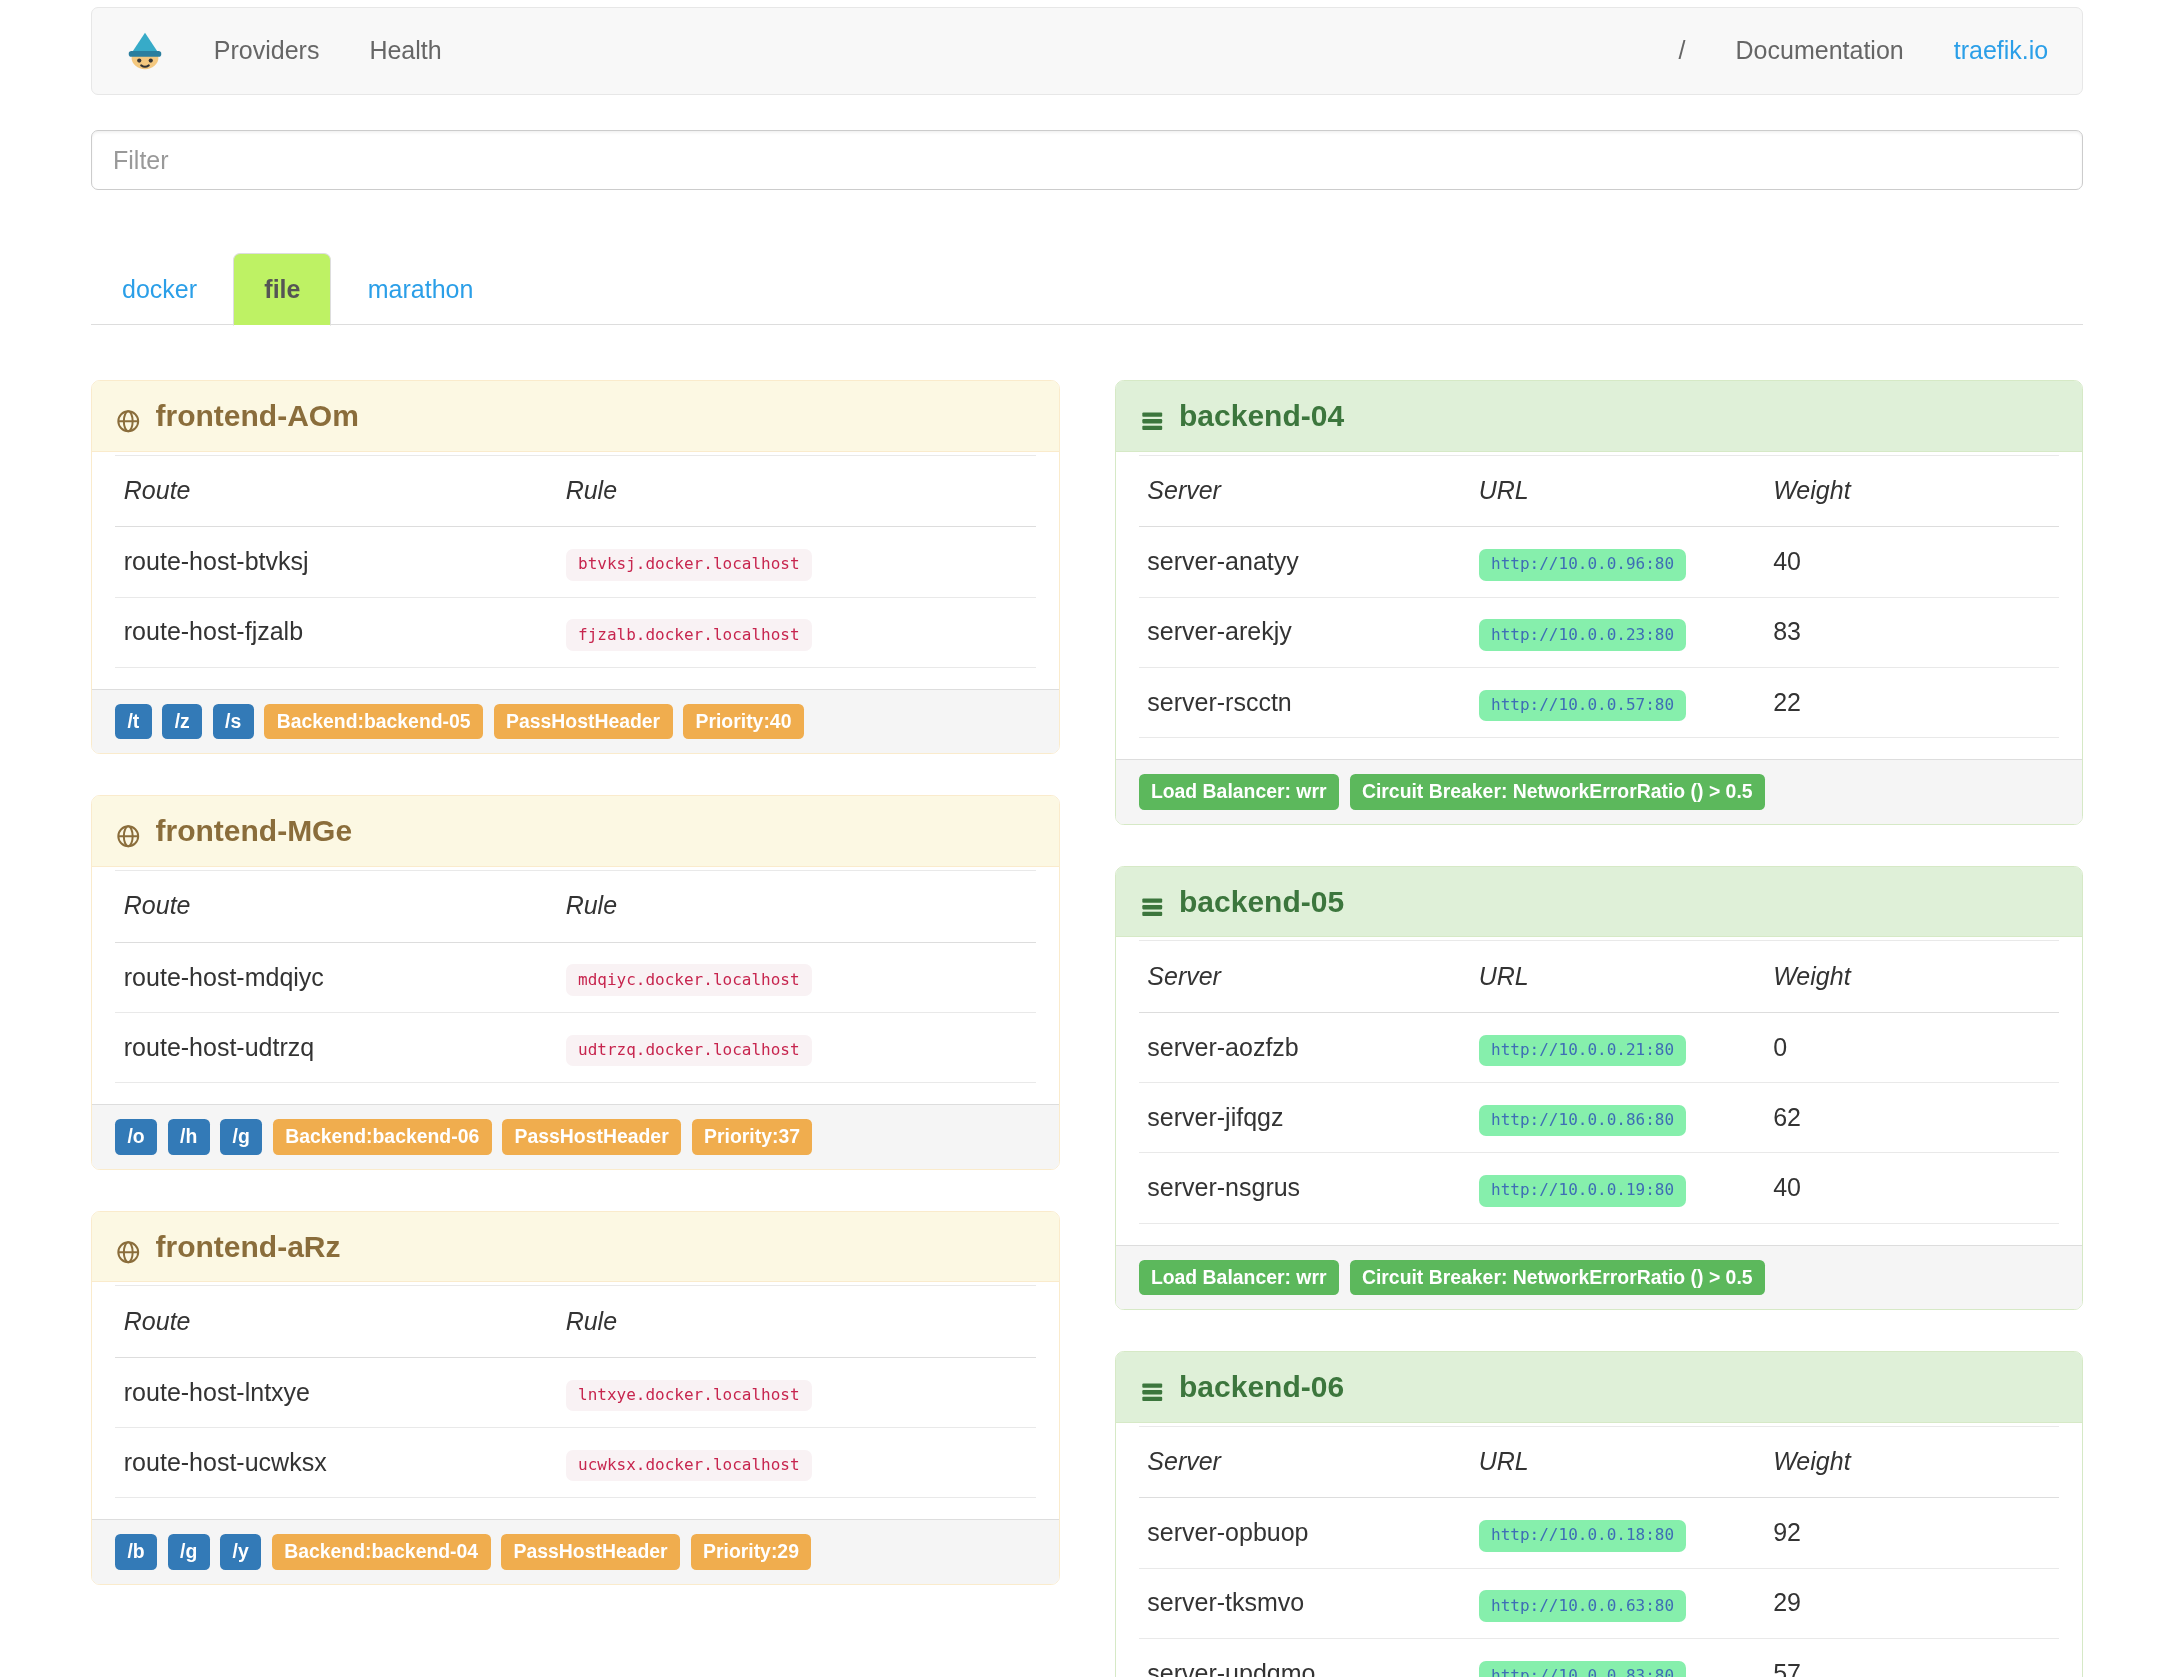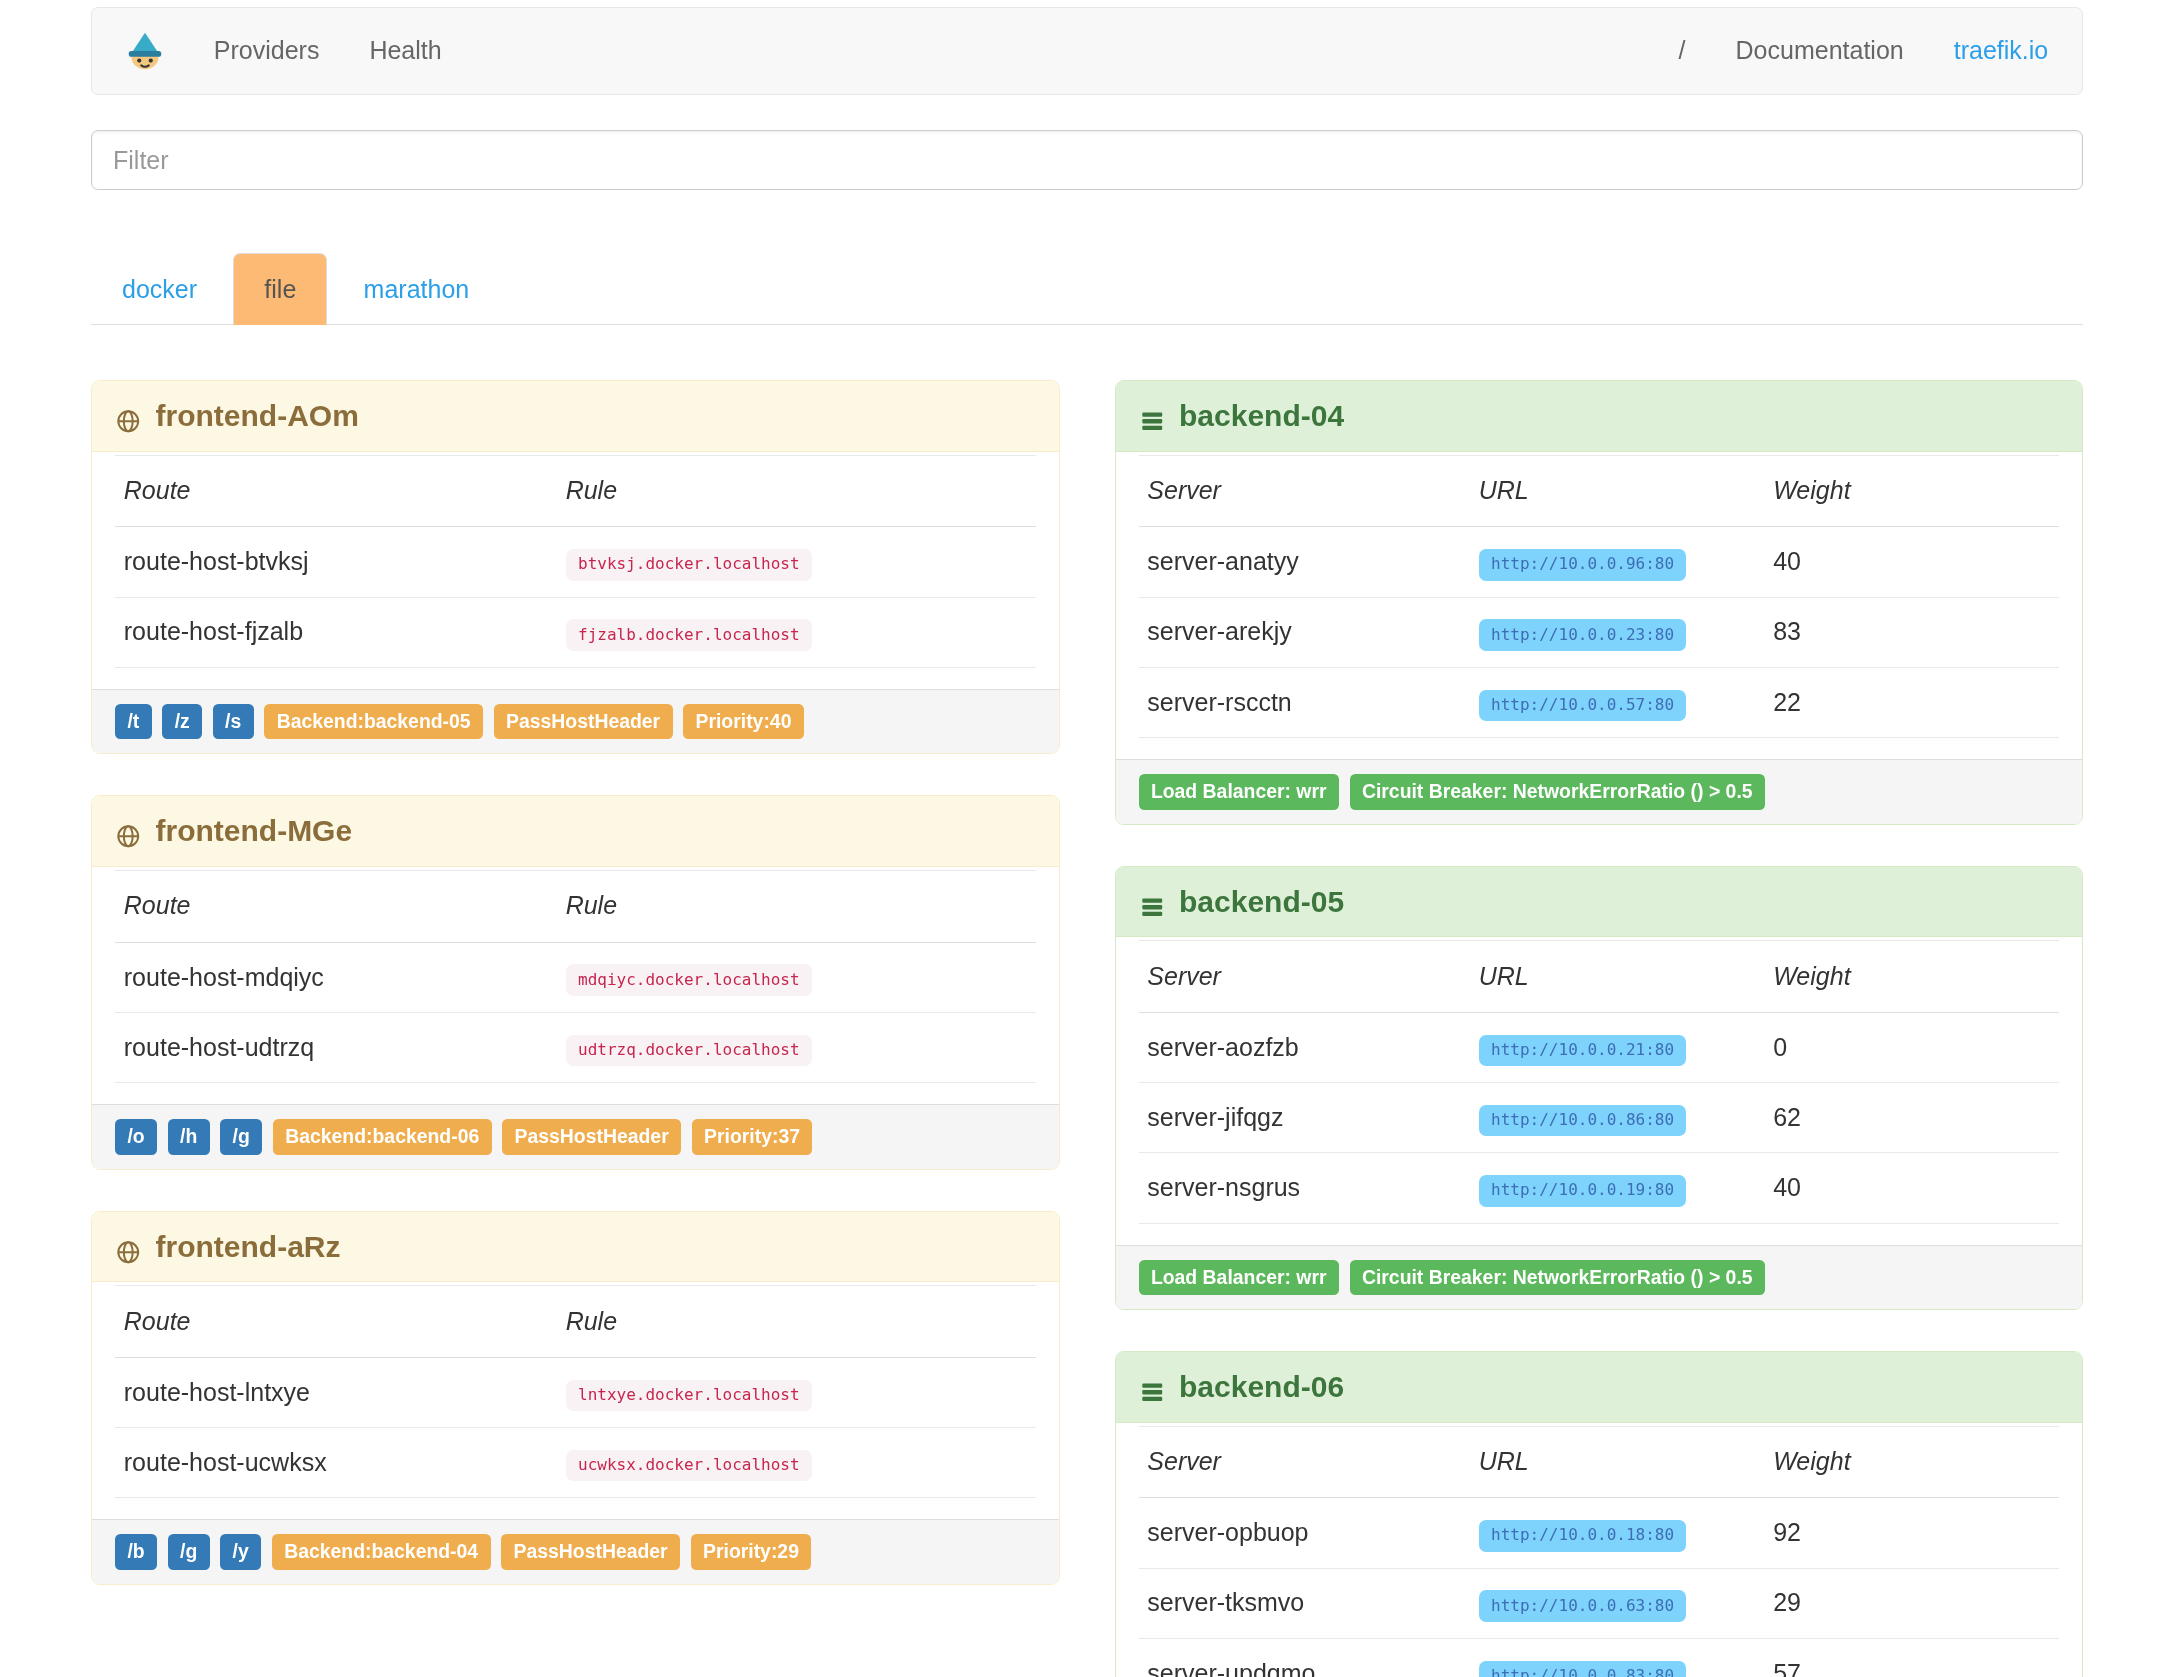--- a/index.html
+++ b/index.html
@@ -35,21 +35,21 @@
   }
   .filter-input::placeholder { color: #999; }
 
   
   .tabs { display: flex; border-bottom: 1.8px solid #ddd; margin-bottom: 55px; }
   .tab {
     padding: 17.6px 30px; margin-bottom: -1.8px; margin-right: 5.3px;
     color: #2b9fe8; text-decoration: none; cursor: pointer;
     border: 1.8px solid transparent; border-radius: 7px 7px 0 0;
   }
-  .tab.active { color: #555; background: #fdba74; border-color: #ddd; border-bottom-color: #fff; }
+  .tab.active { color: #555; background: #bef264; border-color: #ddd; border-bottom-color: #fff; font-weight: bold; }
 
   
   .row { display: flex; gap: 55px; align-items: flex-start; }
   .col { flex: 1; min-width: 0; }
 
   
   .panel { border: 1.8px solid; border-radius: 8.8px; margin-bottom: 41px; background: #fff; }
   .panel-warning { border-color: #faebcc; }
   .panel-success { border-color: #d6e9c6; }
   .panel-heading {
@@ -71,21 +71,21 @@
   .col-route { width: 48%; }
   .col-server { width: 36%; }
   .col-url { width: 32%; }
 
   .chip {
     display: inline-block; white-space: nowrap;
     font-family: "DejaVu Sans Mono", "Liberation Mono", monospace;
     font-size: 16px; padding: 4.4px 12.4px; border-radius: 7px;
   }
   .rule-chip { color: #c7254e; background: #f9f2f4; }
-  .url-chip  { color: #3e6db5; background: #7dd3fc; }
+  .url-chip  { color: #3e6db5; background: #86efac; }
 
   .panel-footer {
     background: #f5f5f5; border-top: 1.8px solid #ddd;
     padding: 14px 23px; border-radius: 0 0 7px 7px;
     display: flex; align-items: center; gap: 10.6px; flex-wrap: wrap;
   }
   .badge {
     color: #fff; font-size: 19.4px; font-weight: bold; line-height: 1;
     padding: 8px 12.4px; border-radius: 5.3px; white-space: nowrap;
   }

